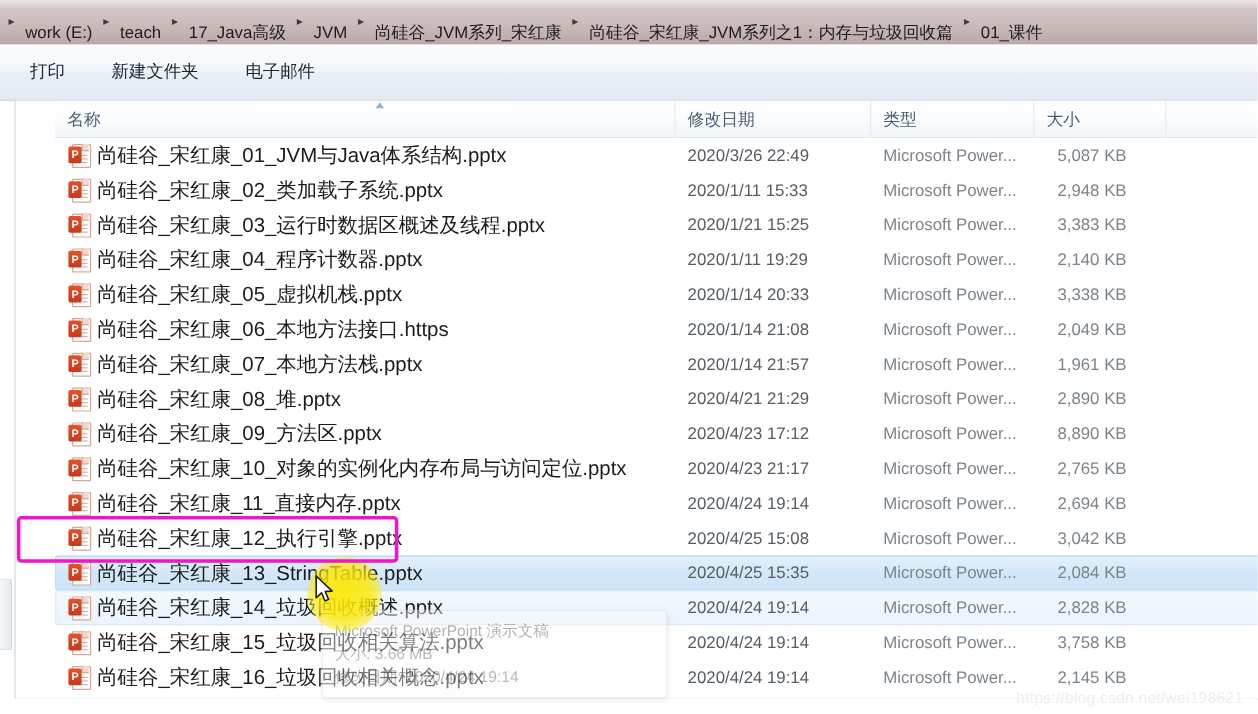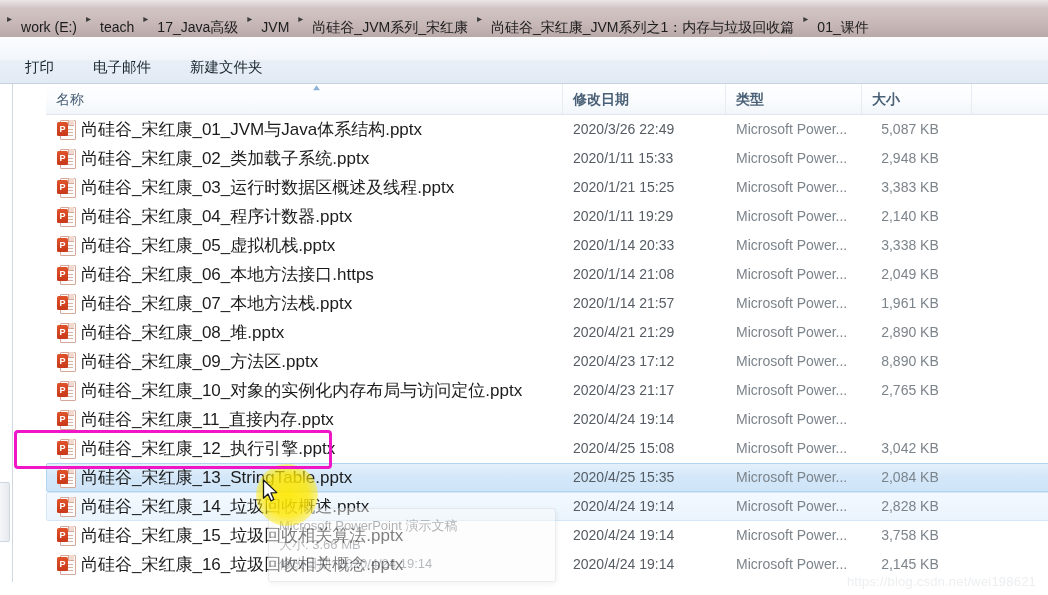--- a/index.html
+++ b/index.html
@@ -30,21 +30,21 @@
   .sep{
     font-size:10px;color:#3c3c3c;padding:0 5px;line-height:18px;
     user-select:none;
   }
 
   
   .cmdbar{
     position:absolute;left:0;top:37px;width:1048px;height:46px;
     background:linear-gradient(to bottom,#fbfcfe 0%,#f2f6fb 48%,#e9eff7 52%,#e2eaf4 100%);
     border-bottom:1px solid #c5d2e0;
-    display:flex;align-items:flex-end;
+    display:flex;align-items:center;
   }
   .cmditem{
     font-size:14.5px;color:#17252c;padding:5px 13px;margin-left:11px;
     white-space:nowrap;border:1px solid transparent;border-radius:3px;
     line-height:20px;
   }
 
   
   .listframe{
     position:absolute;left:12px;top:84px;width:1024px;height:498px;
@@ -58,21 +58,21 @@
     position:relative;height:30px;
     background:linear-gradient(to bottom,#ffffff 0%,#fafcfe 50%,#f2f6fa 100%);
     border-bottom:1px solid #dfe6ee;
     display:flex;align-items:center;
   }
   .colhdr .cell{
     font-size:14px;color:#4a6076;height:30px;line-height:30px;
     padding-left:10px;box-sizing:border-box;position:relative;
     white-space:nowrap;overflow:hidden;
   }
-  .colhdr .cell + .cell{border-left:1px solid #e6ecf3;font-weight:bold;}
+  .colhdr .cell + .cell{border-left:1px solid #e6ecf3;}
   .c-name{width:516px;}
   .c-date{width:163px;}
   .c-type{width:136px;}
   .c-size{width:110px;}
   .c-rest{flex:1;}
   .sortarrow{
     position:absolute;left:264px;top:0px;width:13px;height:8px;
     color:#7fa8cf;font-size:12px;line-height:8px;text-align:center;
     overflow:hidden;
   }
@@ -193,22 +193,22 @@
       <span class="crumb">尚硅谷_JVM系列_宋红康</span>
       <span class="sep">▸</span>
       <span class="crumb">尚硅谷_宋红康_JVM系列之1：内存与垃圾回收篇</span>
       <span class="sep">▸</span>
       <span class="crumb">01_课件</span>
     </div>
   </div>
 
   <div class="cmdbar">
     <div class="cmditem">打印</div>
+    <div class="cmditem">新建文件夹</div>
     <div class="cmditem">电子邮件</div>
-    <div class="cmditem">新建文件夹</div>
   </div>
 
   <div class="listframe">
 
     <div class="colhdr">
       <div class="cell c-name">
         <span>名称</span>
         <span class="sortarrow">
           <svg width="13" height="8" viewBox="0 0 13 8">
               <path d="M6.5 1.2 L10 6.2 L3 6.2 Z" fill="#8fb4d8"></path>
@@ -411,20 +411,21 @@
                 <i></i>
                 <i></i>
                 <i></i>
               </span>
               <span class="badge">P</span>
             </span>
             <span class="fname">尚硅谷_宋红康_11_直接内存.pptx</span>
           </div>
           <div class="rc date">2020/4/24 19:14</div>
           <div class="rc type">Microsoft Power...</div>
+          <div class="rc size">2,694 KB</div>
         </div>
         <div class="row">
           <div class="rc name">
             <span class="ppticon">
               <span class="sheet"></span>
               <span class="fold"></span>
               <span class="lines">
                 <i></i>
                 <i></i>
                 <i></i>

